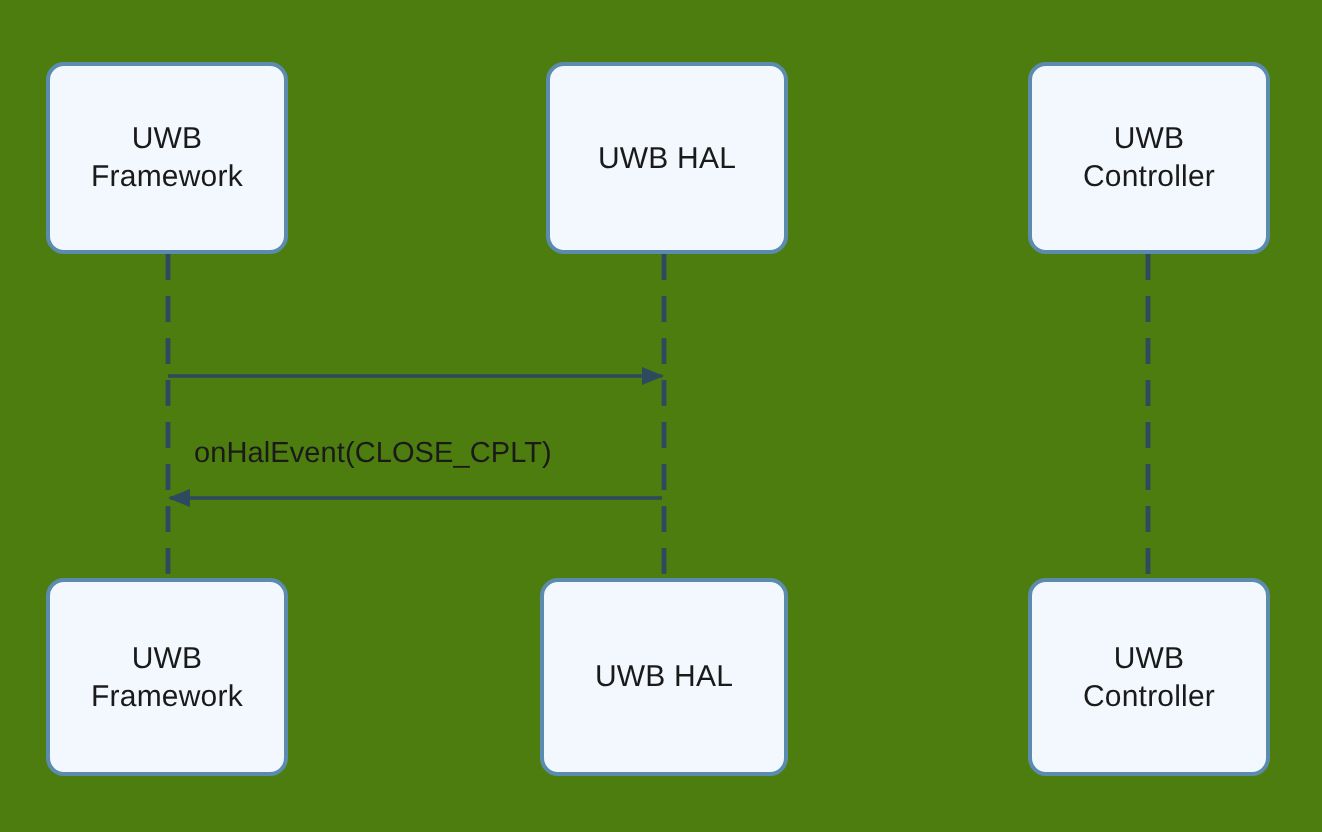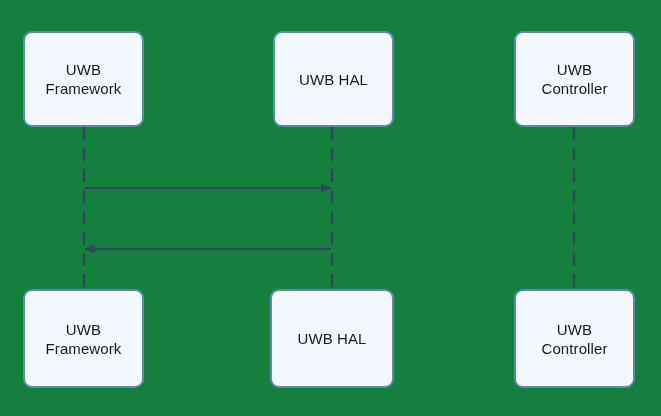--- a/index.html
+++ b/index.html
@@ -7,21 +7,21 @@
     padding: 0;
     background: #ffffff;
   }
   body {
     font-family: "Liberation Sans", sans-serif;
   }
   #diagram-canvas {
     position: relative;
     width: 661px;
     height: 416px;
-    background: #15803d;
+    background: #4d7c0f;
     overflow: hidden;
   }
   #diagram-svg {
     position: absolute;
     left: 0;
     top: 0;
     width: 661px;
     height: 416px;
   }
   .lifeline-box {
@@ -103,14 +103,15 @@
   <div class="lifeline-box" style="left:270px; top:289px; width:124px; height:99px;">
     <span class="box-label">UWB HAL</span>
   </div>
 
   <div class="lifeline-box" style="left:514px; top:289px; width:121px; height:99px;">
     <span class="box-label">UWB
 Controller</span>
   </div>
 
 
+  <div class="msg-label" style="left:97px; top:219px;">onHalEvent(CLOSE_CPLT)</div>
 
 </div>
 
 </body></html>

